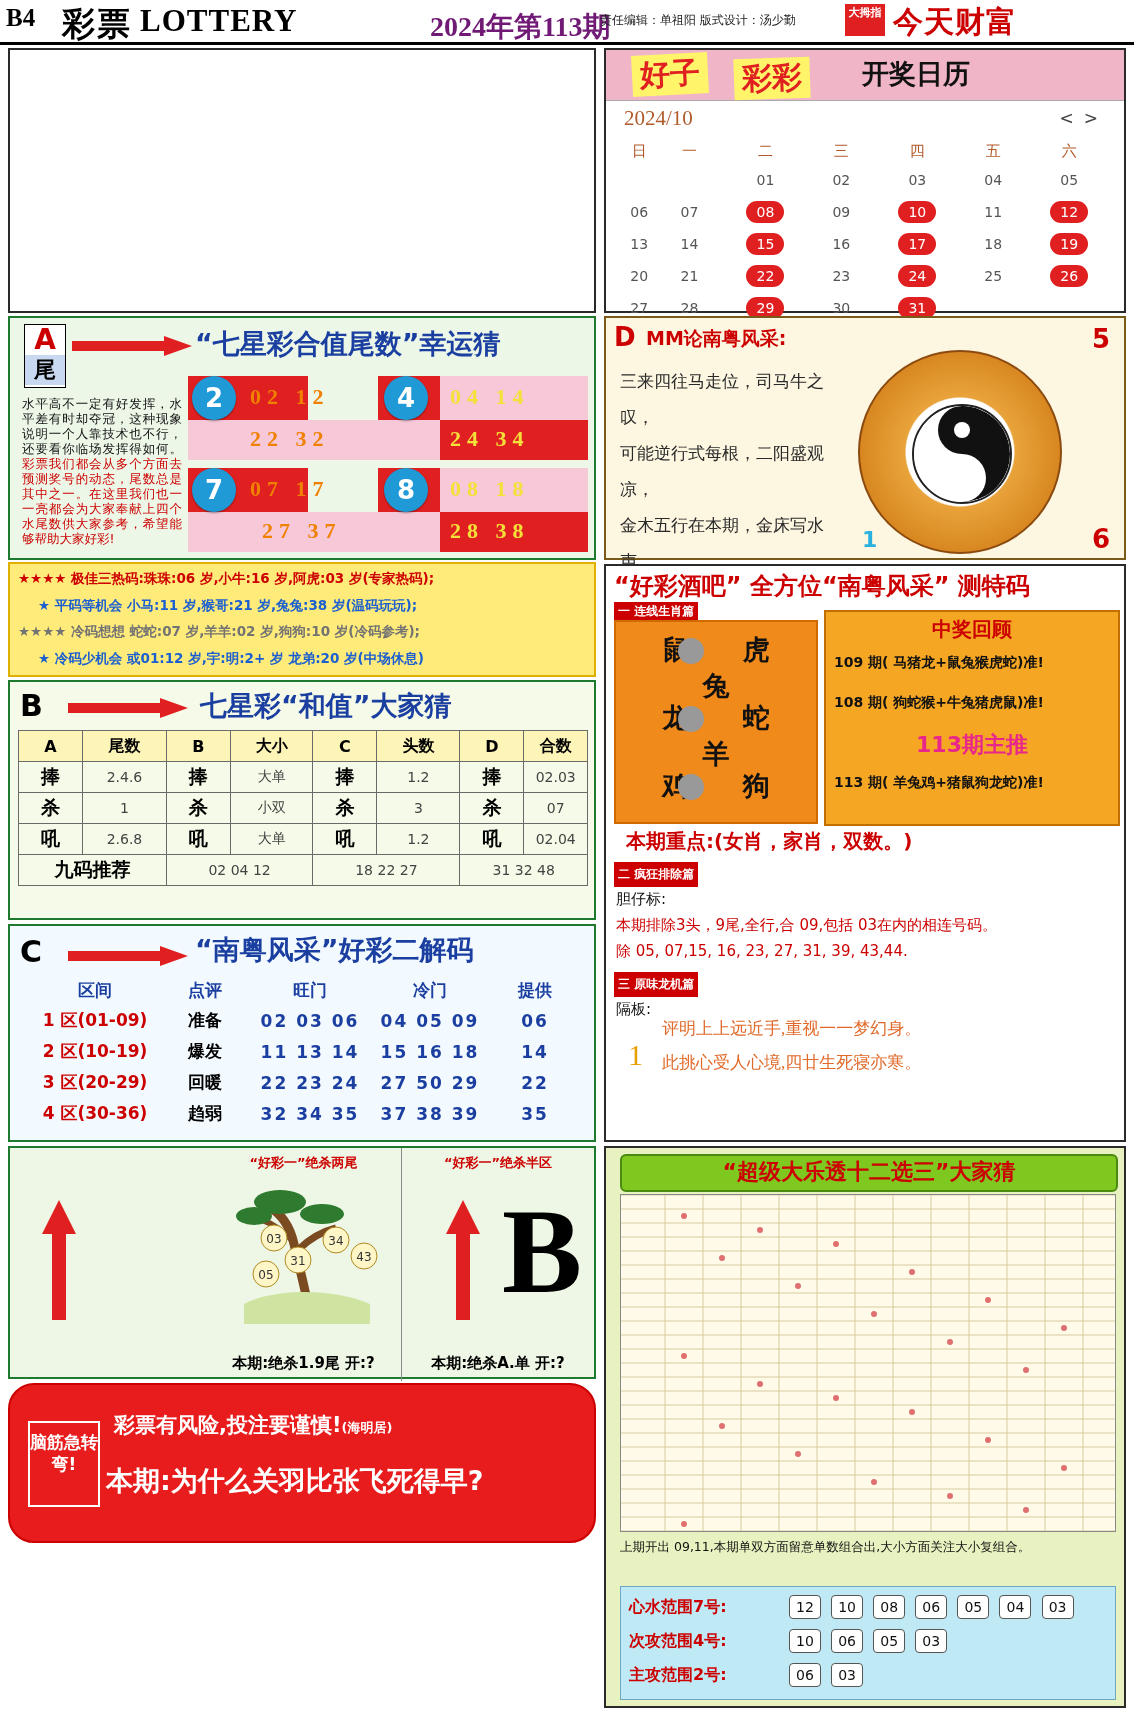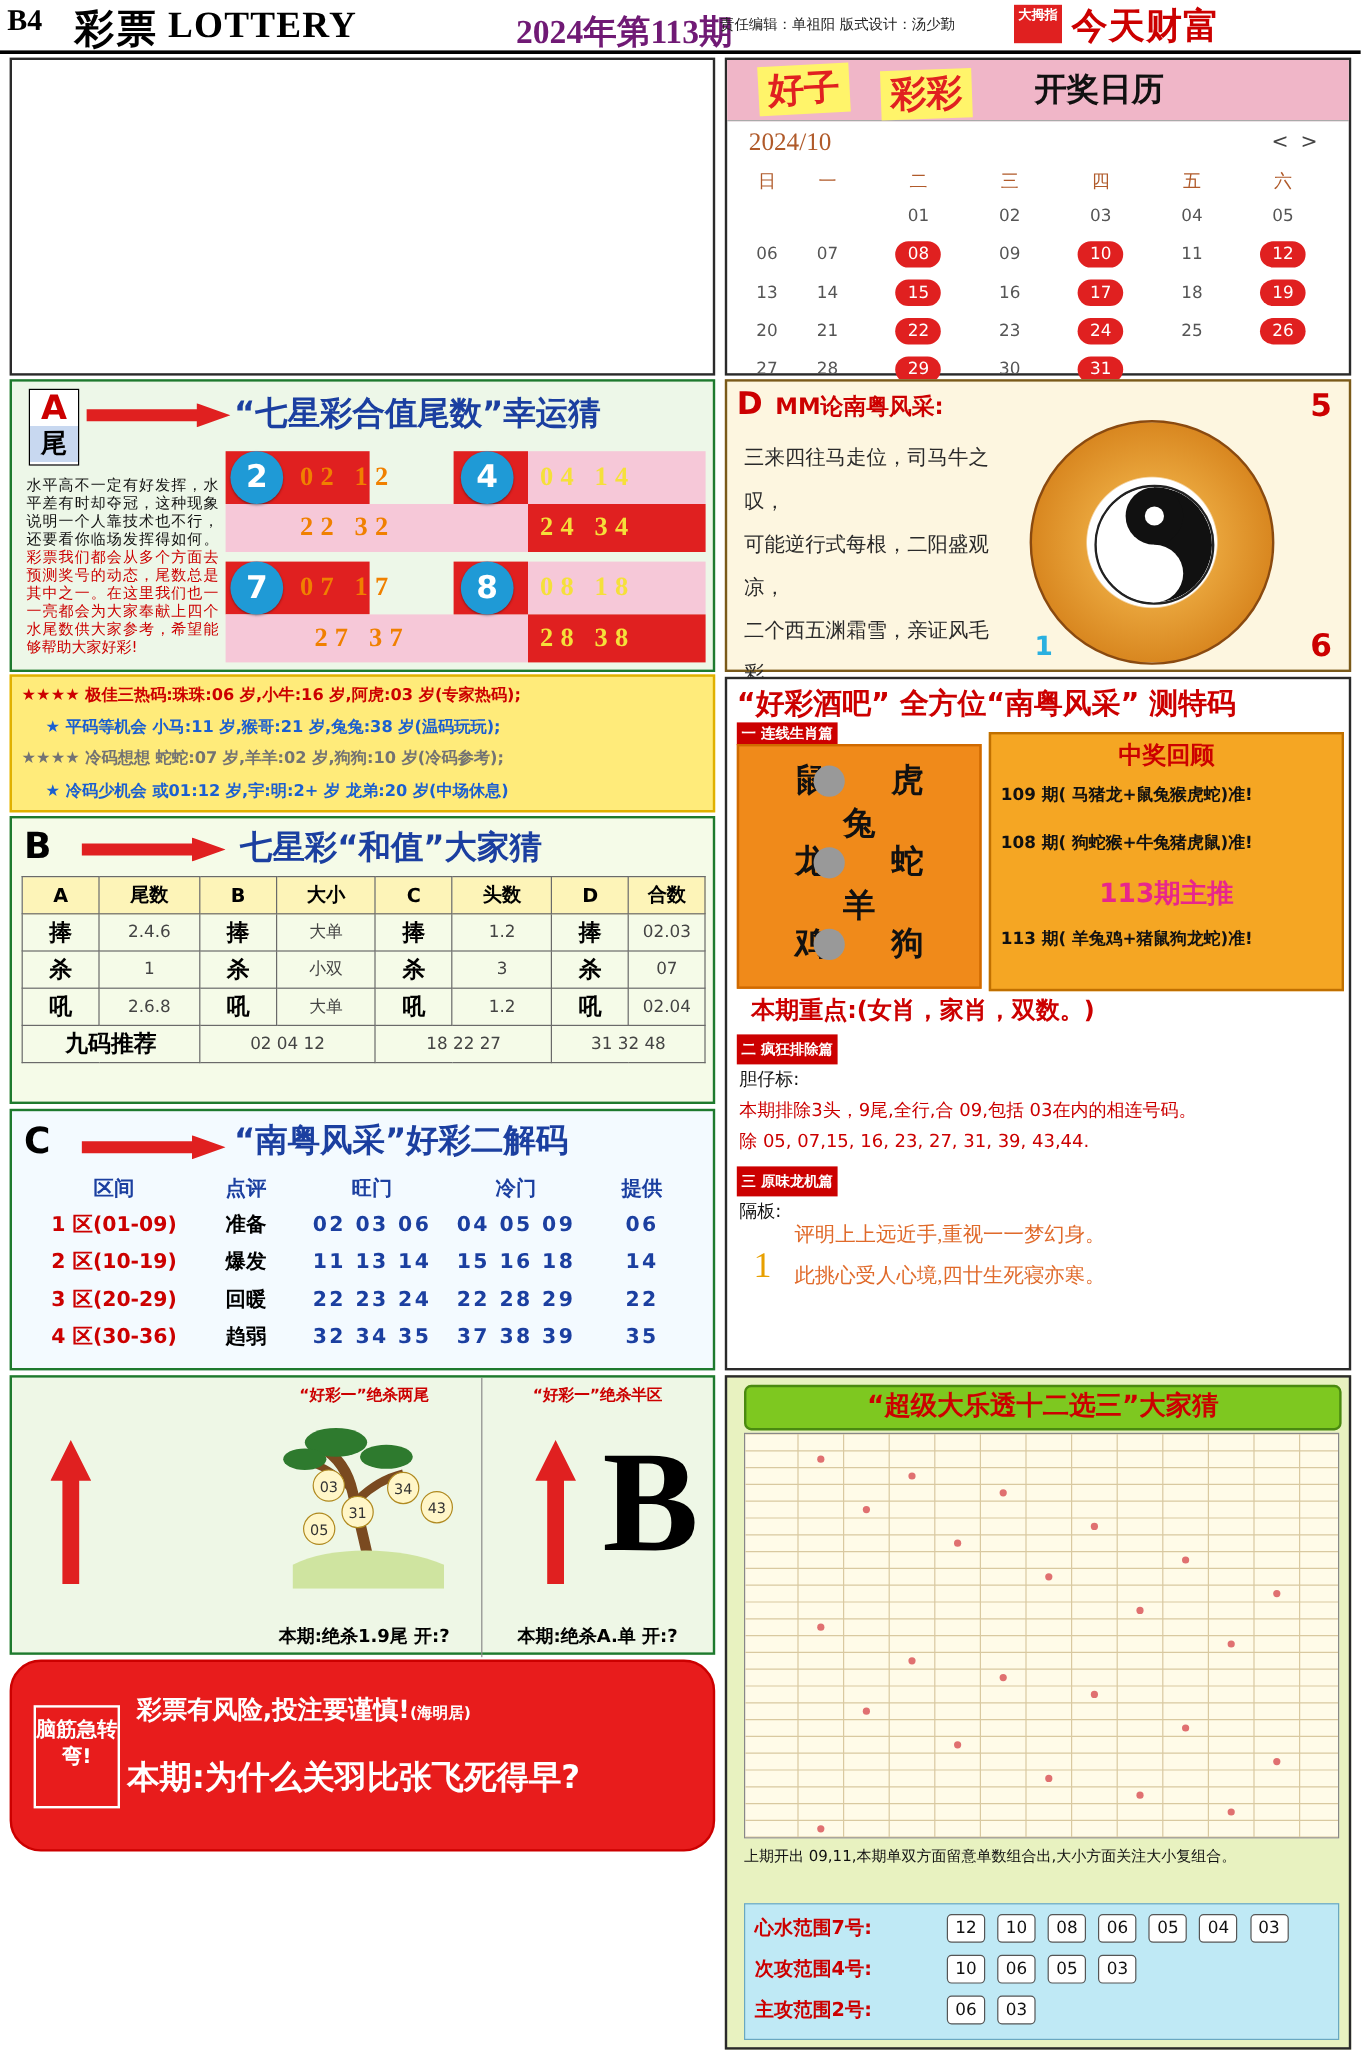--- a/index.html
+++ b/index.html
@@ -312,21 +312,21 @@
         <td class="zone">2 区(10-19)</td>
         <td class="cmt">爆发</td>
         <td class="hot">11 13 14</td>
         <td class="hot">15 16 18</td>
         <td class="hot">14</td>
       </tr>
       <tr>
         <td class="zone">3 区(20-29)</td>
         <td class="cmt">回暖</td>
         <td class="hot">22 23 24</td>
-        <td class="hot">22 28 29</td>
+        <td class="hot">27 50 29</td>
         <td class="hot">22</td>
       </tr>
       <tr>
         <td class="zone">4 区(30-36)</td>
         <td class="cmt">趋弱</td>
         <td class="hot">32 34 35</td>
         <td class="hot">37 38 39</td>
         <td class="hot">35</td>
       </tr>
     </tbody>
@@ -456,21 +456,20 @@
 
   <div class="box blkD">
     <div class="d-badge">D</div>
     <div class="d-title">MM论南粤风采:</div>
     <div class="d-n5">5</div>
     <div class="d-n6">6</div>
     <div class="d-n1">1</div>
     <div class="d-poem">
       <div>三来四往马走位，司马牛之叹，</div>
       <div>可能逆行式每根，二阳盛观凉，</div>
-      <div>二个西五渊霜雪，亲证风毛彩，</div>
       <div>金木五行在本期，金床写水声。</div>
     </div>
     <div class="bagua">
       <div class="inner">
         <div class="yy">
             <span class="d1"></span>
             <span class="d2"></span>
           </div>
       </div>
     </div>

